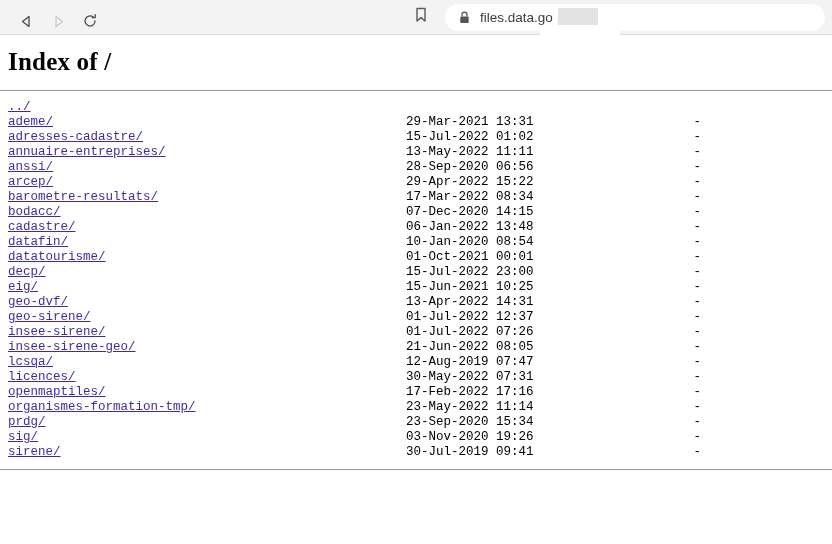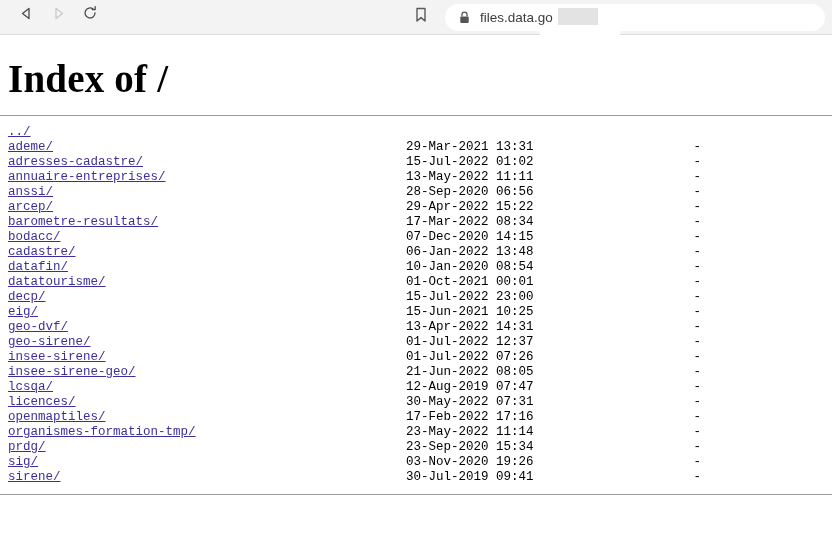--- a/index.html
+++ b/index.html
@@ -18,21 +18,21 @@
   
   .toolbar {
     position: absolute;
     left: 0; top: 0;
     width: 832px;
     height: 35px;
     background: #f3f3f3;
     border-bottom: 1px solid #dcdcdc;
     box-sizing: border-box;
     display: flex;
-    align-items: flex-start;
+    align-items: flex-end;
   }
   .nav-btns {
     display: flex;
     align-items: center;
     margin-left: 10px;
   }
   .nav-btn {
     width: 32px;
     height: 26px;
     display: flex;
@@ -101,23 +101,23 @@
   .page {
     position: absolute;
     left: 0;
     top: 36px;
     width: 832px;
     height: 508px;
     background: #ffffff;
   }
   .page-title {
     margin: 0;
-    padding: 20px 0 0 8px;
+    padding: 12px 0 0 8px;
     font-family: "Liberation Serif", serif;
-    font-size: 39px;
+    font-size: 25px;
     font-weight: bold;
     color: #000000;
     letter-spacing: 0.2px;
   }
   hr.rule {
     border: 0;
     border-top: 1px solid #9a9a9a;
     margin: 14px 0 0 0;
     width: 832px;
   }

